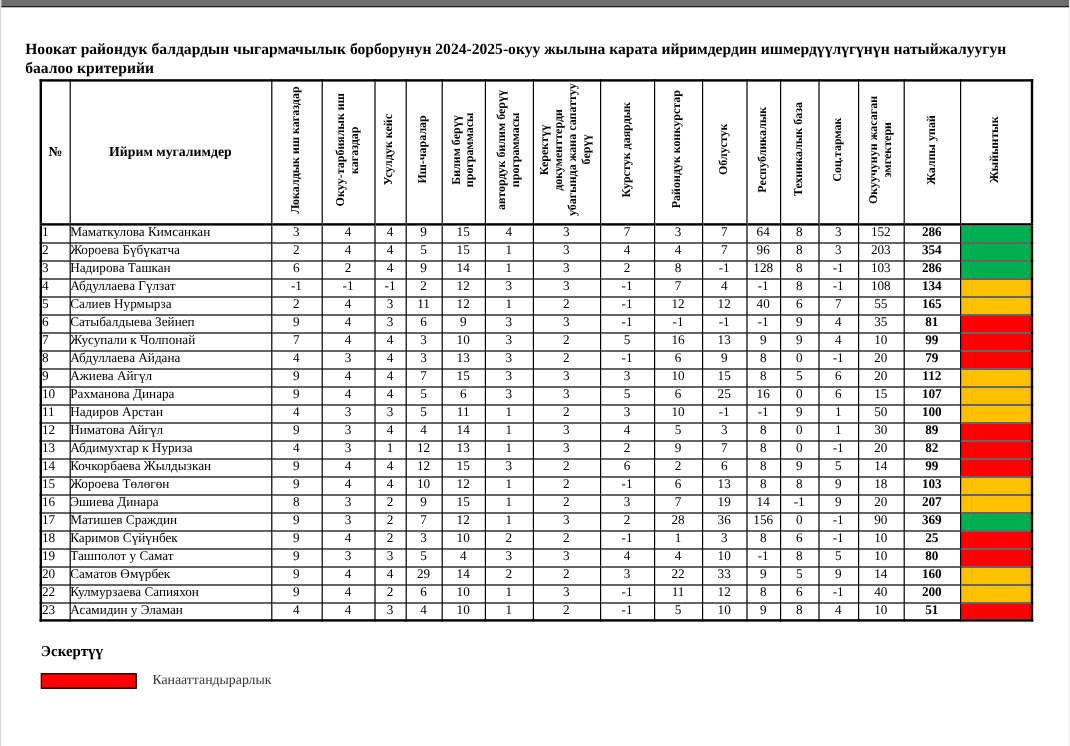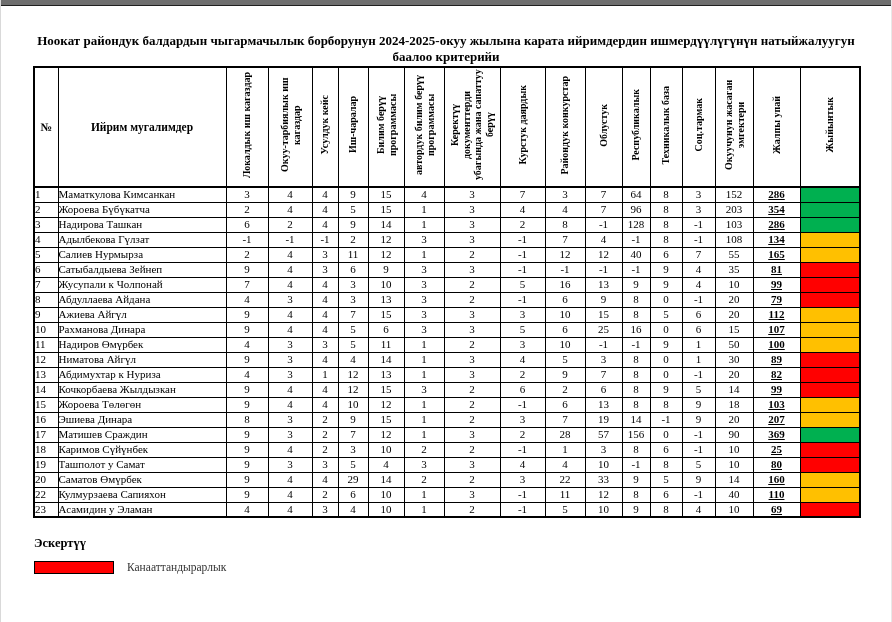--- a/index.html
+++ b/index.html
@@ -2,39 +2,39 @@
 <html><head>
 <meta charset="utf-8">
 <style>
   html,body{margin:0;padding:0;background:#fff;}
   .page{
     position:relative;width:892px;height:622px;background:#fff;overflow:hidden;
     font-family:"Liberation Serif","DejaVu Serif",serif;color:#000;
     border-left:1px solid #d9d9d9;border-right:1px solid #e8e8e8;box-sizing:border-box;
   }
   .topbar{position:absolute;top:0;left:0;width:100%;height:5px;background:#6e6e6e;border-bottom:1px solid #1f1f1f;}
-  .title{position:absolute;top:33px;left:20px;right:20px;text-align:center;font-weight:bold;font-size:13px;line-height:16px;}
+  .title{position:absolute;top:33px;left:20px;right:20px;font-weight:bold;font-size:13px;line-height:16px;}
   table.main{
     position:absolute;left:32px;top:66px;border-collapse:collapse;table-layout:fixed;
     border:2px solid #000;
   }
   table.main th,table.main td{border:1px solid #000;padding:0;overflow:hidden;}
   table.main thead th{border-bottom:2px solid #000;vertical-align:middle;text-align:center;font-weight:bold;height:118px;}
   .hh{font-size:11.5px;}
   .vt{
     display:inline-block;writing-mode:vertical-rl;transform:rotate(180deg);
     font-size:10px;font-weight:bold;line-height:1.15;max-height:112px;
     text-align:center;white-space:normal;
   }
   table.main tbody tr{height:15px;}
   table.main tbody td{font-size:11px;line-height:13px;vertical-align:middle;}
   td.c-num{text-align:left;padding-left:5px;}
   td.c-name{text-align:left;padding-left:4px;white-space:nowrap;}
   td.c-val{text-align:center;}
-  td.c-total{text-align:center;font-weight:bold;text-decoration:underline;}
+  td.c-total{text-align:center;font-weight:bold;}
   .note{position:absolute;left:33px;top:536px;font-weight:bold;font-size:12.5px;}
   .legend{position:absolute;left:33px;top:561px;}
   .legend-row{display:flex;align-items:center;height:13px;margin-top:-1px;}
   .legend-row:first-child{margin-top:0;}
   .swatch{width:80px;height:13px;border:1px solid #000;box-sizing:border-box;flex:0 0 auto;}
   .legend-label{margin-left:13px;font-size:11.5px;color:#333;line-height:13px;}
 </style>
 </head>
 <body>
 
@@ -149,21 +149,21 @@
           <td class="c-val">-1</td>
           <td class="c-val">128</td>
           <td class="c-val">8</td>
           <td class="c-val">-1</td>
           <td class="c-val">103</td>
           <td class="c-total">286</td>
           <td class="c-result" style="background: rgb(0, 176, 80);"></td>
         </tr>
         <tr>
           <td class="c-num">4</td>
-          <td class="c-name">Адылбекова Гүлзат</td>
+          <td class="c-name">Абдуллаева Гүлзат</td>
           <td class="c-val">-1</td>
           <td class="c-val">-1</td>
           <td class="c-val">-1</td>
           <td class="c-val">2</td>
           <td class="c-val">12</td>
           <td class="c-val">3</td>
           <td class="c-val">3</td>
           <td class="c-val">-1</td>
           <td class="c-val">7</td>
           <td class="c-val">4</td>
@@ -289,21 +289,21 @@
           <td class="c-val">25</td>
           <td class="c-val">16</td>
           <td class="c-val">0</td>
           <td class="c-val">6</td>
           <td class="c-val">15</td>
           <td class="c-total">107</td>
           <td class="c-result" style="background: rgb(255, 192, 0);"></td>
         </tr>
         <tr>
           <td class="c-num">11</td>
-          <td class="c-name">Надиров Өмүрбек</td>
+          <td class="c-name">Надиров Арстан</td>
           <td class="c-val">4</td>
           <td class="c-val">3</td>
           <td class="c-val">3</td>
           <td class="c-val">5</td>
           <td class="c-val">11</td>
           <td class="c-val">1</td>
           <td class="c-val">2</td>
           <td class="c-val">3</td>
           <td class="c-val">10</td>
           <td class="c-val">-1</td>
@@ -419,21 +419,21 @@
           <td class="c-name">Матишев Сраждин</td>
           <td class="c-val">9</td>
           <td class="c-val">3</td>
           <td class="c-val">2</td>
           <td class="c-val">7</td>
           <td class="c-val">12</td>
           <td class="c-val">1</td>
           <td class="c-val">3</td>
           <td class="c-val">2</td>
           <td class="c-val">28</td>
-          <td class="c-val">57</td>
+          <td class="c-val">36</td>
           <td class="c-val">156</td>
           <td class="c-val">0</td>
           <td class="c-val">-1</td>
           <td class="c-val">90</td>
           <td class="c-total">369</td>
           <td class="c-result" style="background: rgb(0, 176, 80);"></td>
         </tr>
         <tr>
           <td class="c-num">18</td>
           <td class="c-name">Каримов Сүйүнбек</td>
@@ -504,41 +504,41 @@
           <td class="c-val">10</td>
           <td class="c-val">1</td>
           <td class="c-val">3</td>
           <td class="c-val">-1</td>
           <td class="c-val">11</td>
           <td class="c-val">12</td>
           <td class="c-val">8</td>
           <td class="c-val">6</td>
           <td class="c-val">-1</td>
           <td class="c-val">40</td>
-          <td class="c-total">110</td>
+          <td class="c-total">200</td>
           <td class="c-result" style="background: rgb(255, 192, 0);"></td>
         </tr>
         <tr>
           <td class="c-num">23</td>
           <td class="c-name">Асамидин у Эламан</td>
           <td class="c-val">4</td>
           <td class="c-val">4</td>
           <td class="c-val">3</td>
           <td class="c-val">4</td>
           <td class="c-val">10</td>
           <td class="c-val">1</td>
           <td class="c-val">2</td>
           <td class="c-val">-1</td>
           <td class="c-val">5</td>
           <td class="c-val">10</td>
           <td class="c-val">9</td>
           <td class="c-val">8</td>
           <td class="c-val">4</td>
           <td class="c-val">10</td>
-          <td class="c-total">69</td>
+          <td class="c-total">51</td>
           <td class="c-result" style="background: rgb(255, 0, 0);"></td>
         </tr>
       </tbody>
   </table>
 
   <div class="note">Эскертүү</div>
 
   <div class="legend">
     <div class="legend-row">
       <div class="swatch" style="background: rgb(255, 0, 0);"></div>

